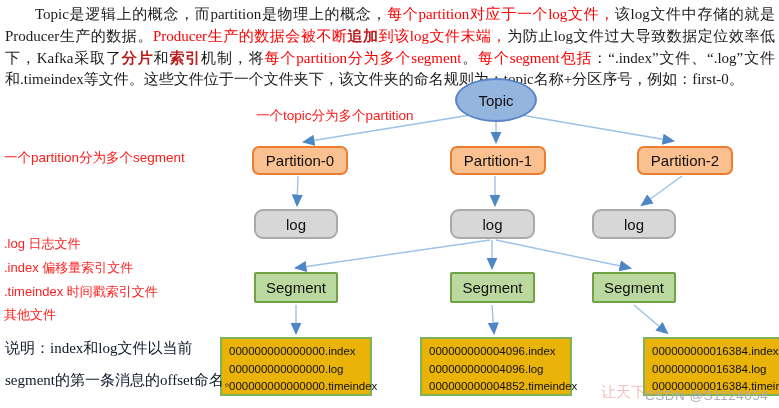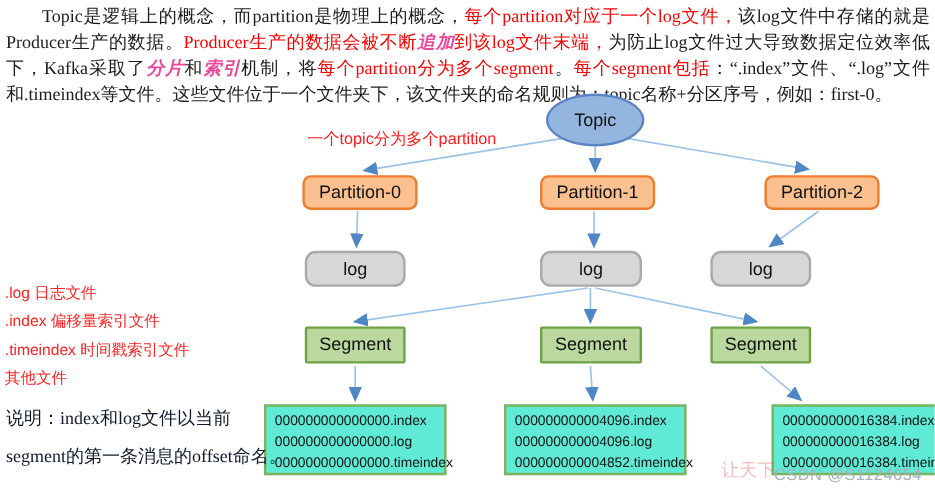--- a/index.html
+++ b/index.html
@@ -5,36 +5,36 @@
   html,body{margin:0;padding:0;background:#fff;}
   #page{position:relative;width:779px;height:408px;background:#ffffff;overflow:hidden;
         font-family:"Liberation Sans",sans-serif;}
   
   #intro{position:absolute;left:5px;top:4px;width:770px;
          font-family:"Liberation Serif","DejaVu Serif",serif;
          font-size:15px;line-height:21.8px;color:#1a1a1a;
          text-align:justify;text-indent:2em;}
   .seg-k{color:#1a1a1a;}
   .seg-r{color:#fe0000;}
-  .seg-rb{color:#ec4899;font-weight:bold;font-style:italic;}
+  .seg-rb{color:#b91c1c;font-weight:bold;}
   
   .node{position:absolute;box-sizing:border-box;display:flex;align-items:center;
         justify-content:center;color:#111;}
   #topic-node{left:455px;top:78px;width:82px;height:44px;border-radius:50%;
         background:#94b6de;border:2px solid #5b84c4;font-size:15px;}
   .partition{top:146px;height:29px;width:96px;background:#fac090;
         border:2px solid #ec7c30;border-radius:7px;font-size:15px;}
   #p0{left:252px;} #p1{left:450px;} #p2{left:637px;}
   .logbox{top:209px;height:30px;background:#d7d7d7;border:2px solid #a9a9a9;
         border-radius:9px;font-size:15px;}
   #log0{left:254px;width:84px;} #log1{left:450px;width:85px;} #log2{left:592px;width:84px;}
   .segmentbox{top:272px;height:31px;background:#bbd99e;border:2px solid #6fa244;
         border-radius:2px;font-size:15px;}
   #seg0{left:254px;width:84px;} #seg1{left:450px;width:85px;} #seg2{left:592px;width:84px;}
-  .filebox{position:absolute;top:337px;height:59px;box-sizing:border-box;background:#5eead4;
+  .filebox{position:absolute;top:337px;height:59px;box-sizing:border-box;background:#eab308;
         border:2px solid #7fb35b;padding:4px 0 0 7px;font-size:11.5px;line-height:17.5px;
         color:#111;white-space:nowrap;}
   #f0{left:220px;width:152px;} #f1{left:420px;width:152px;} #f2{left:603px;width:181px;margin-left:40px;}
   
   .red-ann{position:absolute;color:#fe1a1a;font-size:13.5px;white-space:nowrap;}
   #ann-topic{left:256px;top:107px;}
   #ann-partition{left:4px;top:149px;}
   .legend-item{position:absolute;left:4px;color:#fe2222;font-size:13px;white-space:nowrap;}
   #leg0{top:235px;} #leg1{top:259px;} #leg2{top:283px;} #leg3{top:306px;}
   .note-line{position:absolute;left:5px;color:#0f172a;font-size:15px;white-space:nowrap;
@@ -71,20 +71,21 @@
       <line x1="490" y1="240" x2="296" y2="268" marker-end="url(#ah)"></line>
       <line x1="492" y1="240" x2="492" y2="268" marker-end="url(#ah)"></line>
       <line x1="496" y1="240" x2="630" y2="268" marker-end="url(#ah)"></line>
       <line x1="296" y1="305" x2="296" y2="333" marker-end="url(#ah)"></line>
       <line x1="492" y1="305" x2="494" y2="333" marker-end="url(#ah)"></line>
       <line x1="634" y1="305" x2="667" y2="333" marker-end="url(#ah)"></line>
     </g>
   </svg>
 
   <div id="ann-topic" class="red-ann">一个topic分为多个partition</div>
+  <div id="ann-partition" class="red-ann">一个partition分为多个segment</div>
 
   <div id="topic-node" class="node">Topic</div>
 
   <div id="p0" class="node partition">Partition-0</div>
   <div id="p1" class="node partition">Partition-1</div>
   <div id="p2" class="node partition">Partition-2</div>
 
   <div id="log0" class="node logbox">log</div>
   <div id="log1" class="node logbox">log</div>
   <div id="log2" class="node logbox">log</div>

